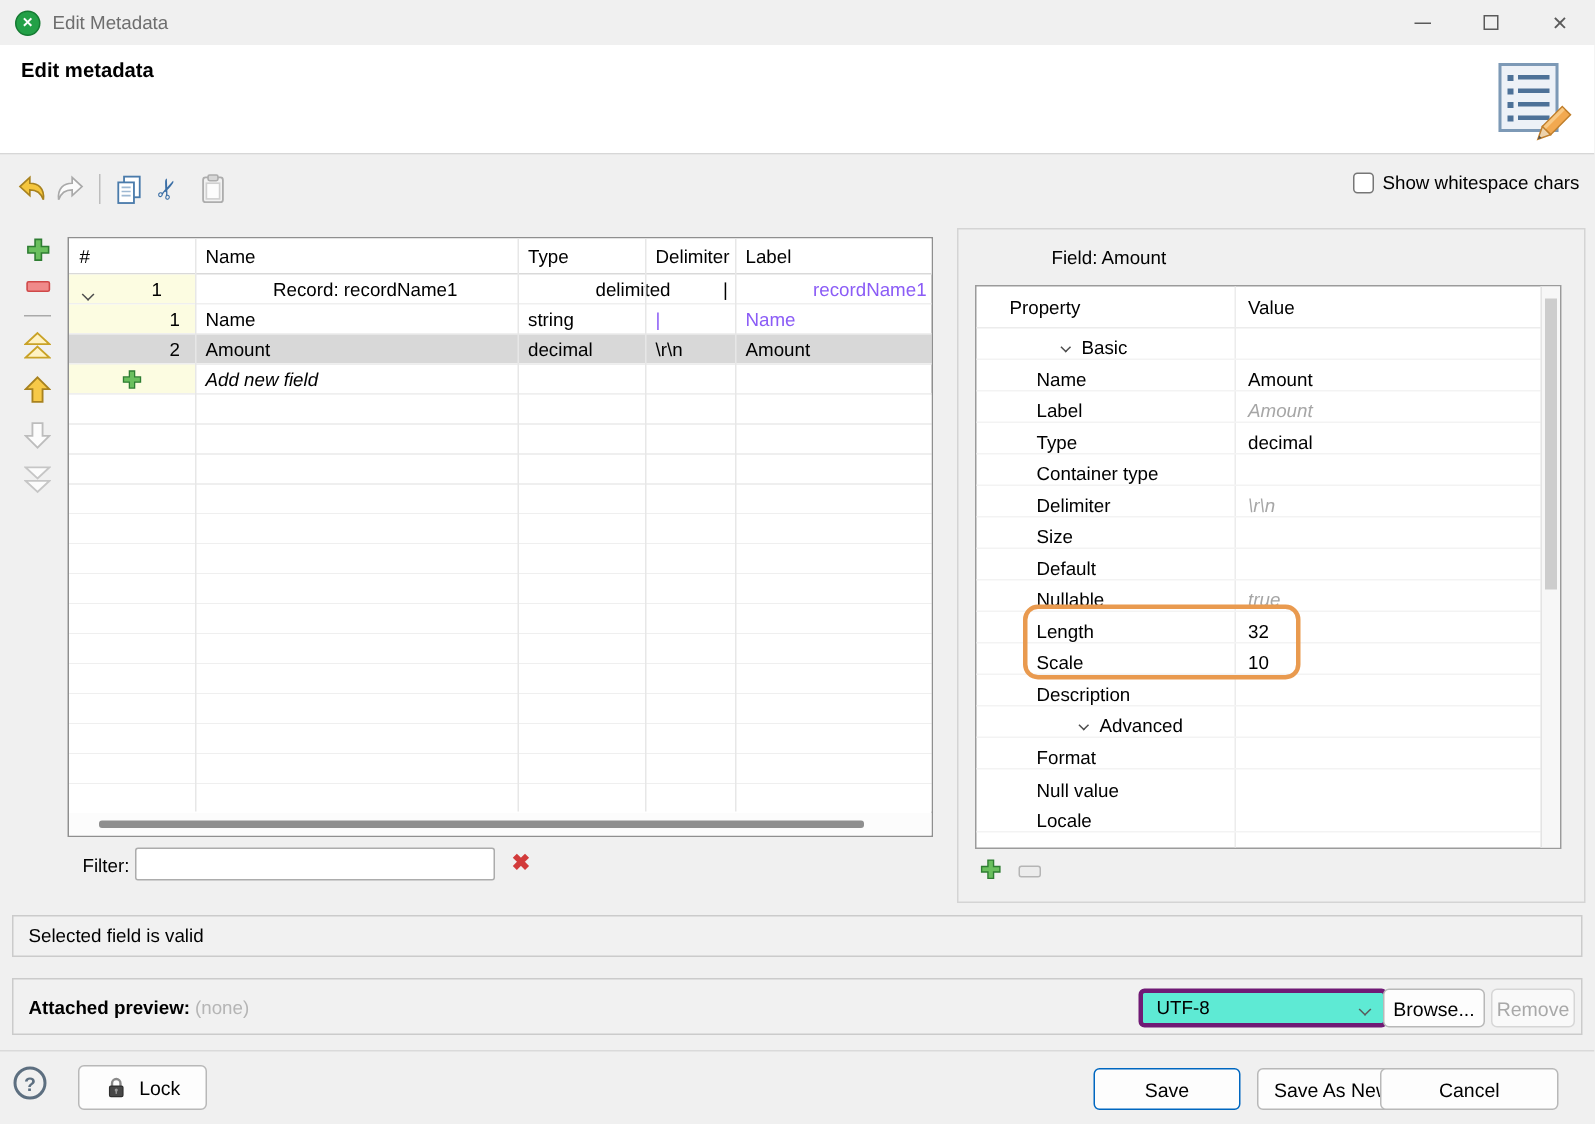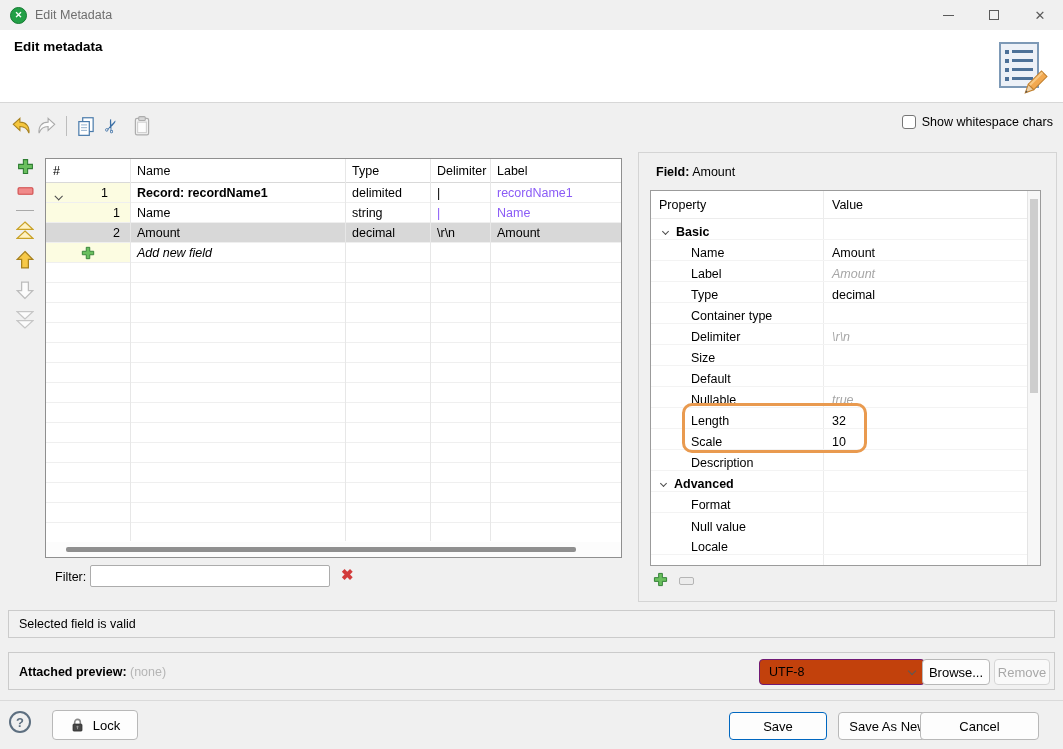--- a/index.html
+++ b/index.html
@@ -43,21 +43,21 @@
   .trow { display:flex; height:20px; align-items:center; border-bottom:1px solid #efefef; position:relative; z-index:2; }
   .c-num { width:84px; position:relative; height:100%; display:flex; align-items:center; }
   .c-name { width:215px; padding-left:7px; height:100%; display:flex; align-items:center; }
   .c-type { width:85px; padding-left:7px; height:100%; display:flex; align-items:center; }
   .c-del { width:60px; padding-left:7px; height:100%; display:flex; align-items:center; }
   .c-label { flex:1; padding-left:7px; height:100%; display:flex; align-items:center; }
   .num-bg { background:#fcfce1; }
   .num-val { position:absolute; right:10px; }
   .num-val-rec { position:absolute; right:22px; }
   .row-selected { background:#d8d8d8; }
-  .bold { font-weight:bold; }
+  .bold { font-weight:normal;margin-left:45px; }
   .muted { color:#8b5cf6; }
   .muted-i { color:#a6a6a6; font-style:italic; }
   .italic { font-style:italic; }
   .chev { display:inline-block; width:6px; height:6px; border-right:1.6px solid #4c4c4c; border-bottom:1.6px solid #4c4c4c; transform:rotate(45deg) translateY(-1px); }
   .expander { position:absolute; left:9px; top:6px; }
   .addplus { margin:0 auto; display:flex; }
   .empty-rows { position:absolute; left:0; right:0; top:104px; bottom:16px; z-index:1;
     background:repeating-linear-gradient(to bottom, #fff 0 19px, #efefef 19px 20px); }
   .hscroll { position:absolute; left:0; right:0; bottom:0; height:15px; background:#fcfcfc; z-index:6; }
   .hthumb { position:absolute; left:20px; width:510px; top:5px; height:5px; background:#8f8f8f; border-radius:2px; }
@@ -66,35 +66,35 @@
   .filter-input { position:absolute; left:90px; top:565px; width:240px; height:22px; background:#fff; border:1px solid #acacac; border-radius:2px;
     font-family:"Liberation Sans", sans-serif; font-size:12.5px; padding:0 6px; }
   .filter-clear { position:absolute; left:341px; top:566px; color:#d23b3b; font-size:15px; font-weight:bold; cursor:default; }
   
   .field-panel { position:absolute; left:638px; top:152px; width:419px; height:450px; border:1px solid #d4d4d4; }
   .field-title { position:absolute; left:17px; top:12px; }
   .props { position:absolute; left:11px; top:37px; width:391px; height:376px; background:#fff; border:1px solid #9b9b9b; }
   .pvline { position:absolute; left:172px; top:0; bottom:0; width:1px; background:#ececec; z-index:1; }
   .phead { display:flex; height:28px; align-items:center; border-bottom:1px solid #ececec; position:relative; z-index:2; }
   .prow { display:flex; height:21px; align-items:flex-end; border-bottom:1px solid #f3f3f3; position:relative; z-index:2; }
-  .pc-label { width:172px; padding-left:8px; display:flex; align-items:center; }
+  .pc-label { width:172px; padding-left:22px; display:flex; align-items:center; }
   .pc-label.child { padding-left:40px; }
   .pc-val { flex:1; padding-left:9px; padding-right:14px; overflow:hidden; white-space:nowrap; }
   .pgroup-chev { display:inline-block; width:5px; height:5px; border-right:1.5px solid #4c4c4c; border-bottom:1.5px solid #4c4c4c; transform:rotate(45deg); margin:0 8px 2px 2px; }
   .pscroll { position:absolute; right:0; top:0; bottom:0; width:13px; background:#f7f7f7; border-left:1px solid #e4e4e4; z-index:3; }
   .pthumb { position:absolute; left:2px; right:2px; top:8px; height:52%; background:#cdcdcd; }
   .highlight-box { position:absolute; left:31px; top:212px; width:185px; height:50px; border:3px solid #e99a4f; border-radius:10px; z-index:4; pointer-events:none; }
   .panel-actions { position:absolute; left:14px; bottom:11px; display:flex; align-items:center; gap:11px; }
   .minus-disabled { width:15px; height:8px; background:#ececec; border:1px solid #b5b5b5; border-radius:2px; }
   
   .status-box { position:absolute; left:8px; top:610px; width:1047px; height:28px; border:1px solid #cbcbcb; background:#f1f1f1; display:flex; align-items:center; padding-left:10px; }
   .preview-box { position:absolute; left:8px; top:652px; width:1047px; height:38px; border:1px solid #cbcbcb; background:#f1f1f1; }
   .preview-label { position:absolute; left:10px; top:12px; font-weight:bold; }
   .preview-none { position:absolute; left:121px; top:12px; color:#b5b5b5; }
-  .enc-select { position:absolute; left:750px; top:6px; width:166px; height:26px; background:#c2410c; border:1px solid #701a75; border-radius:4px; display:flex; align-items:center; padding-left:9px; }
+  .enc-select { position:absolute; left:750px; top:6px; width:166px; height:26px; background:#5eead4; border:3px solid #701a75; border-radius:4px; display:flex; align-items:center; padding-left:9px; }
   .enc-chev { position:absolute; right:9px; top:8px; width:6px; height:6px; border-right:1.4px solid #5a5a5a; border-bottom:1.4px solid #5a5a5a; transform:rotate(45deg); }
   .btn { display:flex; align-items:center; justify-content:center; background:#fdfdfd; border:1px solid #b8b8b8; border-radius:4px; font-size:13px; cursor:default; }
   .browse-btn { position:absolute; left:913px; top:6px; width:68px; height:26px; }
   .remove-btn { position:absolute; left:985px; top:6px; width:56px; height:26px; color:#a8a8a8; border-color:#d6d6d6; background:#f9f9f9; }
   
   .footer-sep { position:absolute; left:0; right:0; top:700px; height:1px; background:#dadada; }
   .help-circle { position:absolute; left:9px; top:711px; width:22px; height:22px; border:2px solid #5d6f80; border-radius:50%; color:#5d6f80; font-weight:bold; font-size:13px; display:flex; align-items:center; justify-content:center; }
   .lock-btn { position:absolute; left:52px; top:710px; width:86px; height:30px; gap:8px; }
   .save-btn { position:absolute; left:729px; top:712px; width:98px; height:28px; border:1.5px solid #0067c0; }
   .savenew-btn { position:absolute; left:838px; top:712px; width:100px; height:28px; }

